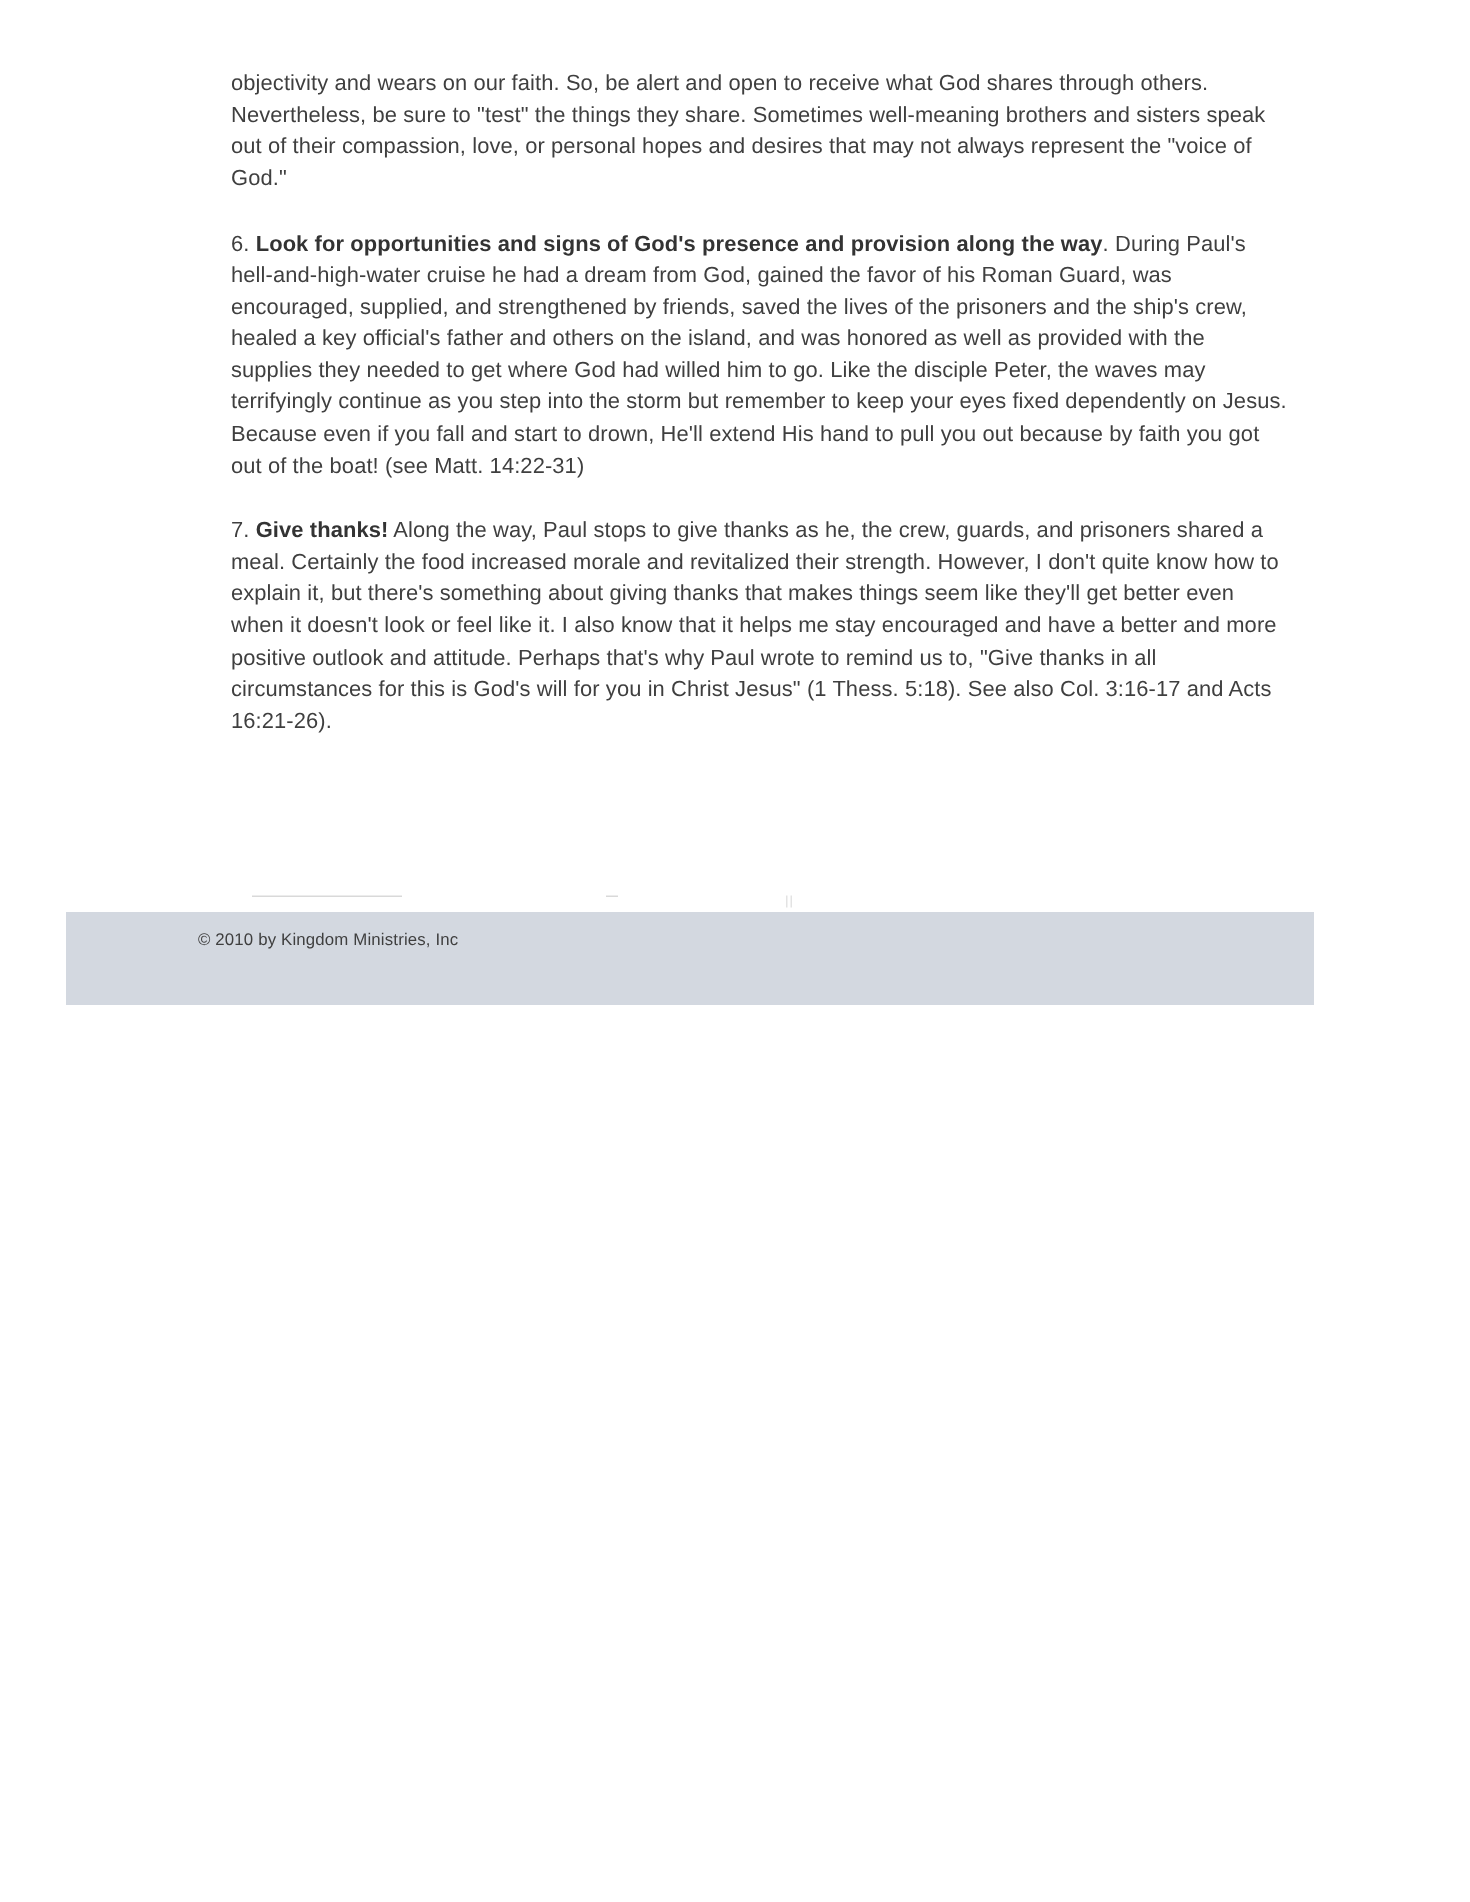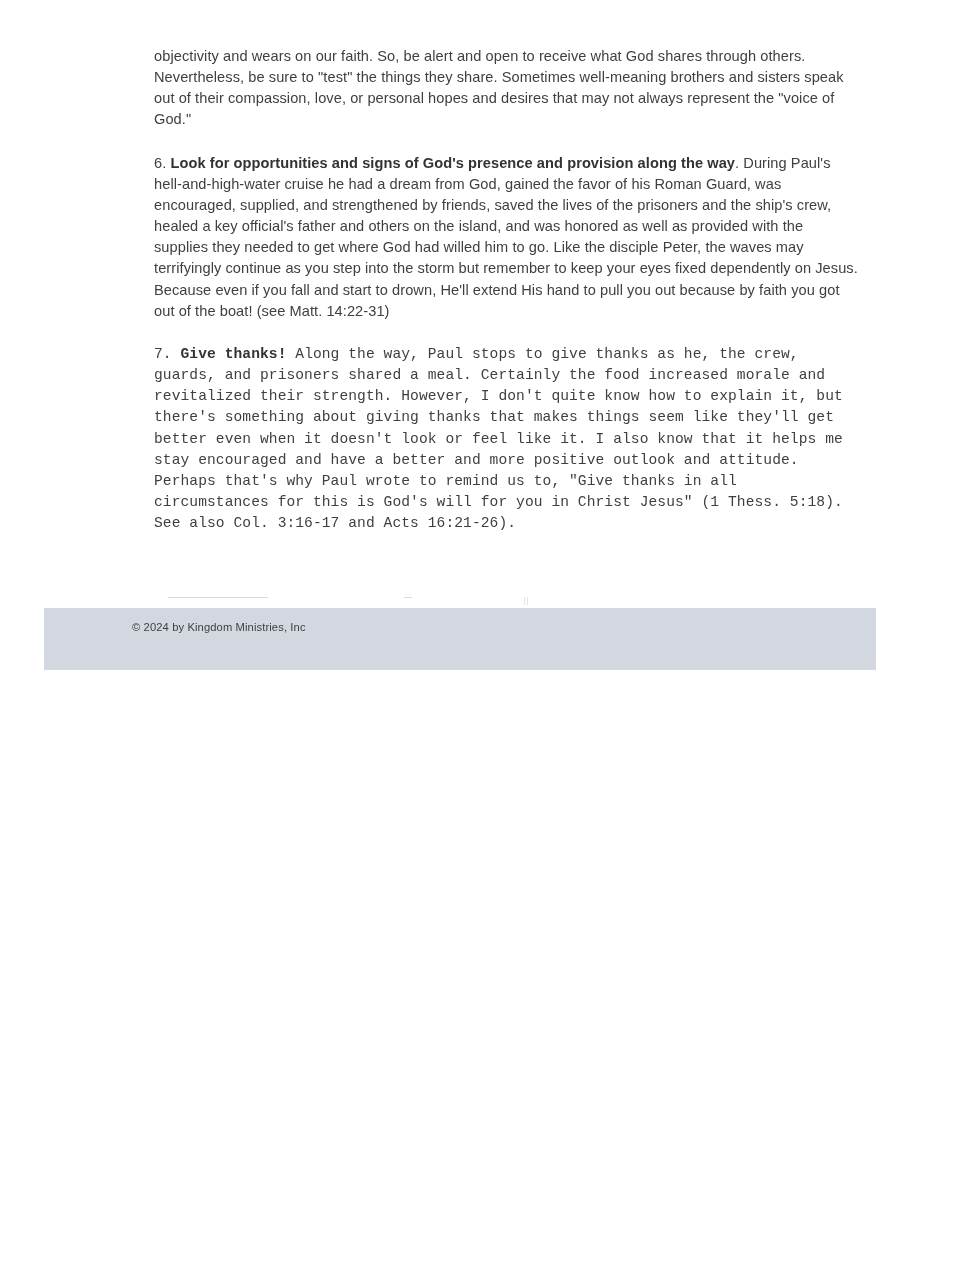--- a/index.html
+++ b/index.html
@@ -37,21 +37,20 @@
     margin: 0 0 22px 0;
     font-size: 14.6px;
     line-height: 1.45;
     color: #3f3f3f;
     text-align: left;
     letter-spacing: 0.005em;
   }
 
   p.para:last-child {
     margin-bottom: 0;
-    font-family: Liberation Mono, monospace;
   }
 
   .bold {
     font-weight: bold;
     color: #333333;
     text-align: right;
   }
 
   
   .artifact-row {
@@ -103,15 +102,15 @@
   </div>
 
   <div class="artifact-row">
     <span class="artifact a1"></span>
     <span class="artifact a2"></span>
     <span class="artifact a3"></span>
     <span class="artifact a4"></span>
   </div>
 
   <div class="footer-band"></div>
-  <div class="footer-text">© 2024 by Kingdom Ministries, Inc</div>
+  <div class="footer-text">© 2010 by Kingdom Ministries, Inc</div>
 
 </div>
 
 </body></html>

